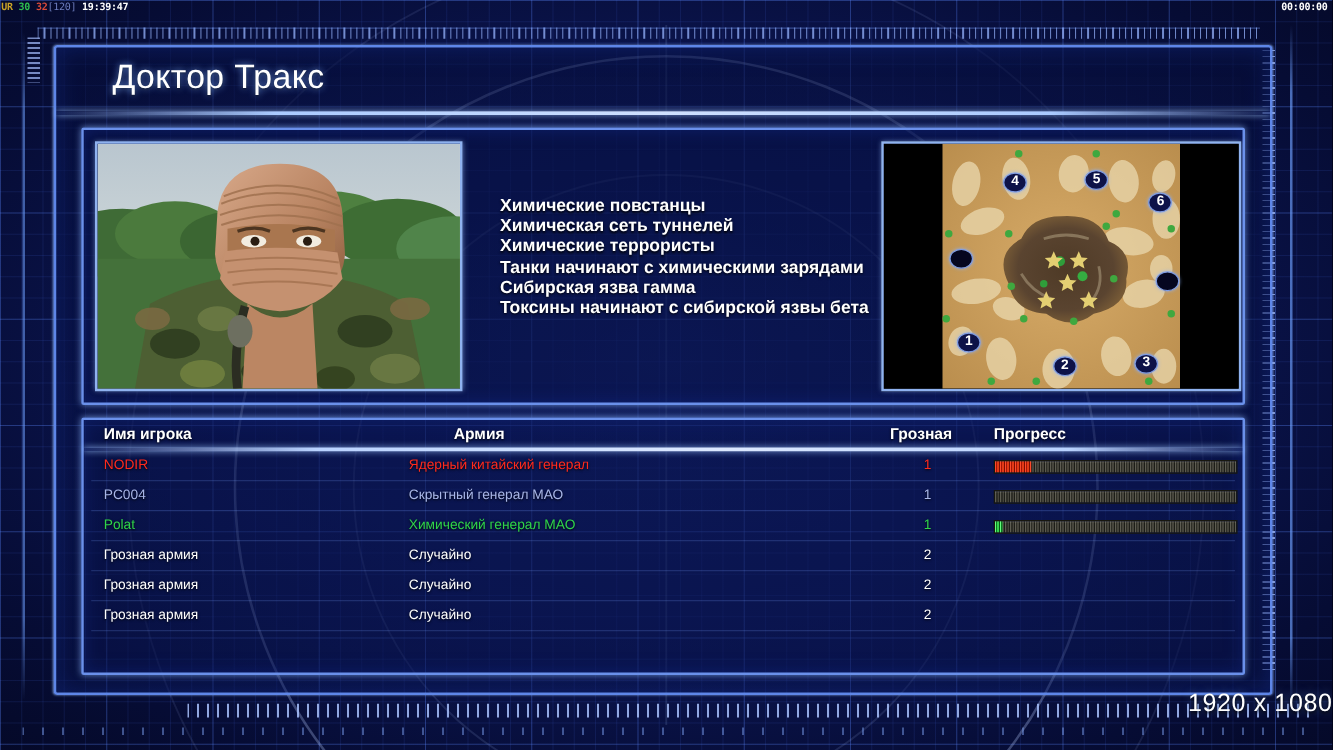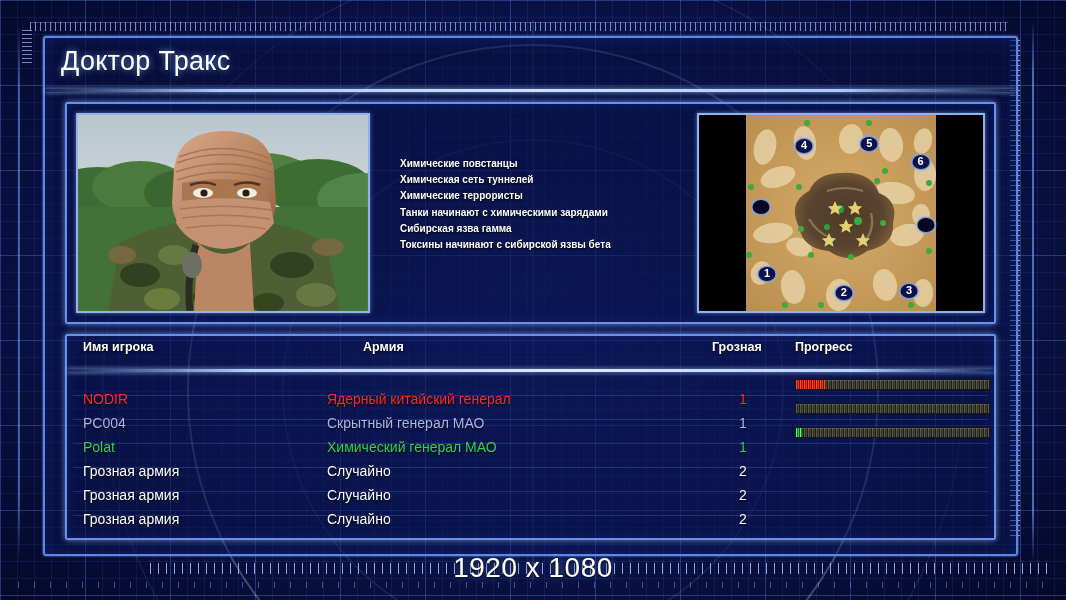--- a/index.html
+++ b/index.html
@@ -119,21 +119,21 @@
     box-shadow:
       0 0 2px rgba(150,190,255,0.9),
       inset 0 0 20px rgba(20,45,140,0.5);
     background: linear-gradient(to bottom, rgba(6,14,58,0.55), rgba(9,20,76,0.35));
     z-index: 20;
   }
 
   .title-row {
     position: relative;
     height: 52px;
-    padding: 8px 0 0 16px;
+    padding: 8px 0 0 45px;
   }
   .title-text {
     color: #ffffff;
     font-size: 27px;
     font-weight: normal;
     letter-spacing: 0.3px;
     text-shadow: 0 0 6px rgba(120,170,255,0.85), 0 1px 2px rgba(0,0,0,0.9);
   }
   .title-underline {
     position: absolute;
@@ -170,21 +170,21 @@
 
   .desc {
     flex: 1 1 auto;
     padding-left: 30px;
     padding-right: 10px;
     align-self: flex-start;
     margin-top: 52px;
   }
   .desc-line {
     color: #ffffff;
-    font-size: 10px;
+    font-size: 14px;
     font-weight: bold;
     line-height: 16.2px;
     white-space: nowrap;
     text-shadow: 0 1px 2px rgba(0,0,0,0.95);
   }
 
   .map-wrap {
     width: 288px; height: 200px;
     margin-right: 9px;
     border: 2px solid #8fb2f0;
@@ -200,21 +200,21 @@
     position: absolute;
     left: 20px; right: 20px;
     top: 296px; bottom: 14px;
     border: 2px solid #6a90ea;
     border-radius: 2px;
     box-shadow: 0 0 6px rgba(140,185,255,0.7), inset 0 0 14px rgba(18,40,130,0.55);
     background: rgba(10,22,82,0.28);
   }
   .thead {
     position: relative;
-    height: 36px;
+    height: 25px;
   }
   .thead-rule {
     position: absolute; left: 0; right: 0; bottom: 0; height: 3px;
     background: linear-gradient(to right, rgba(120,160,250,0.15), #b9d2ff 20%, #dce8ff 55%, #b9d2ff 85%, rgba(120,160,250,0.15));
     box-shadow: 0 0 5px rgba(160,200,255,0.85);
   }
   .th {
     position: absolute;
     top: 4px;
     color: #ffffff;
@@ -231,22 +231,22 @@
   .row {
     position: relative;
     height: 24px;
   }
   .row-sep {
     position: absolute; left: 6px; right: 6px; bottom: 0; height: 1px;
     background: rgba(120,160,255,0.20);
   }
   .cell {
     position: absolute;
-    top: 19px;
-    font-size: 14px;
+    top: 5px;
+    font-size: 11px;
     white-space: nowrap;
     text-shadow: 0 1px 2px rgba(0,0,0,0.9);
   }
   .cell.name { left: 16px; }
   .cell.army { left: 260px; }
   .cell.team { left: 672px; text-align: left; }
 
   .pbar {
     position: absolute;
     left: 728px; top: 7px;
@@ -278,23 +278,23 @@
       #0c7a20 1px, #0c7a20 2px,
       #37d24e 2px, #37d24e 3px,
       #085614 3px, #085614 4px);
   }
 
   
   .res-text {
     position: absolute;
     left: 0; right: 0;
     top: 552px;
-    text-align: center;
+    text-align: right;
     color: #ffffff;
-    font-size: 28px;
+    font-size: 20px;
     letter-spacing: 0.5px;
     text-shadow: 0 1px 3px rgba(0,0,0,0.95), 0 0 8px rgba(120,170,255,0.5);
     z-index: 50;
   }
 </style>
 </head>
 <body>
 
 <div id="screen">
 
@@ -309,20 +309,24 @@
   </svg>
 
   <div class="ruler ruler-top"></div>
   <div class="ruler ruler-bottom"></div>
   <div class="ruler ruler-bottom2"></div>
   <div class="ruler ruler-right"></div>
   <div class="ruler ruler-left"></div>
   <div class="frame-line-v"></div>
   <div class="frame-line-vr"></div>
 
+  <div class="statusbar">
+    <span class="status-left"><span class="st-ur">UR</span> <span class="st-a">30</span> <span class="st-b">32</span><span class="st-c">[120]</span> <span class="st-time">19:39:47</span></span>
+    <span class="status-right">00:00:00</span>
+  </div>
 
   <div class="window">
 
     <div class="title-row">
       <span class="title-text">Доктор Тракс</span>
       <div class="title-underline"></div>
     </div>
 
     <div class="content-box">
 

